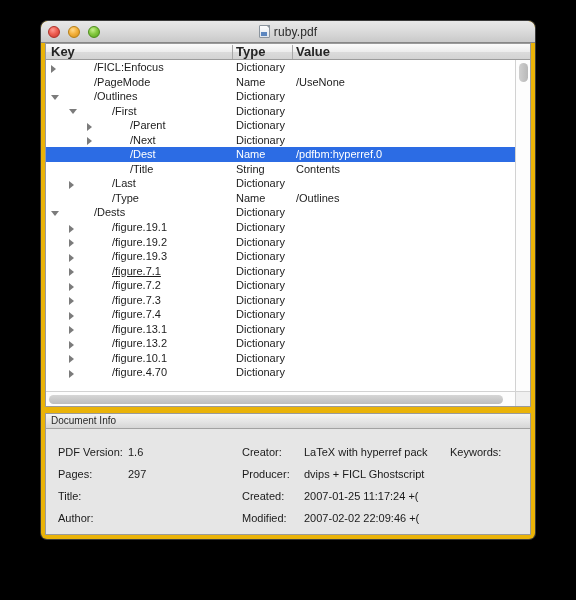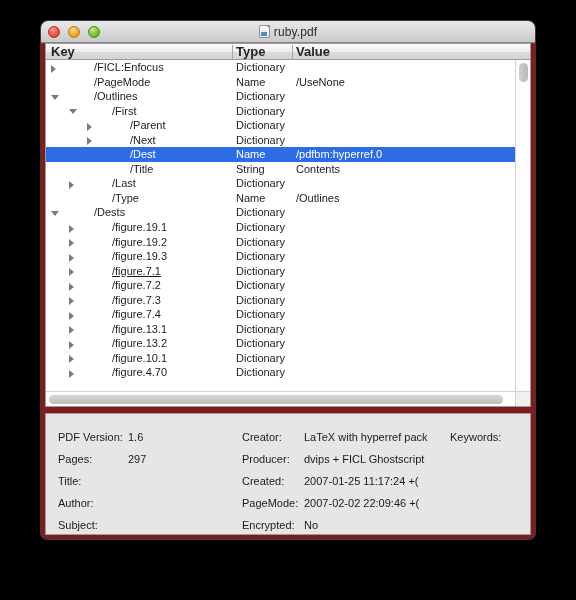--- a/index.html
+++ b/index.html
@@ -10,21 +10,21 @@
     font-family: "Liberation Sans", sans-serif;
     -webkit-font-smoothing: antialiased;
   }
 
   
   #window {
     position: absolute;
     left: 41px; top: 21px;
     width: 494px; height: 518px;
     border-radius: 7px 7px 6px 6px;
-    background: #7f1d1d;
+    background: #eab308;
     box-shadow: 0 0 0 1px #3a3a3a;
     overflow: hidden;
   }
 
   
   #titlebar {
     position: relative;
     height: 21px;
     background: linear-gradient(to bottom,#e8e8e8 0%,#dcdcdc 45%,#c9c9c9 100%);
     border-bottom: 1px solid #868686;
@@ -404,38 +404,41 @@
     <div id="vscroll">
       <div id="vthumb"></div>
     </div>
     <div id="hscroll">
       <div id="hthumb"></div>
     </div>
     <div id="corner"></div>
   </div>
 
   <div id="info-pane">
+    <div id="info-header">
+      <span>Document Info</span>
+    </div>
     <div id="info-body">
       <div class="grp-a">
           <div class="ilabel" style="top: 17px;">PDF Version:</div>
           <div class="ivalue" style="top: 17px;">1.6</div>
           <div class="ilabel" style="top: 39px;">Pages:</div>
           <div class="ivalue" style="top: 39px;">297</div>
           <div class="ilabel" style="top: 61px;">Title:</div>
           <div class="ilabel" style="top: 83px;">Author:</div>
           <div class="ilabel" style="top: 105px;">Subject:</div>
         </div>
       <div class="grp-b">
           <div class="ilabel" style="top: 17px;">Creator:</div>
           <div class="ivalue" style="top: 17px;">LaTeX with hyperref pack</div>
           <div class="ilabel" style="top: 39px;">Producer:</div>
           <div class="ivalue" style="top: 39px;">dvips + FICL Ghostscript</div>
           <div class="ilabel" style="top: 61px;">Created:</div>
           <div class="ivalue" style="top: 61px;">2007-01-25 11:17:24 +(</div>
-          <div class="ilabel" style="top: 83px;">PageMode:</div>
+          <div class="ilabel" style="top: 83px;">Modified:</div>
           <div class="ivalue" style="top: 83px;">2007-02-02 22:09:46 +(</div>
           <div class="ilabel" style="top: 105px;">Encrypted:</div>
           <div class="ivalue" style="top: 105px;">No</div>
         </div>
       <div class="grp-c">
           <div class="ilabel" style="top: 17px;">Keywords:</div>
         </div>
     </div>
   </div>
 

